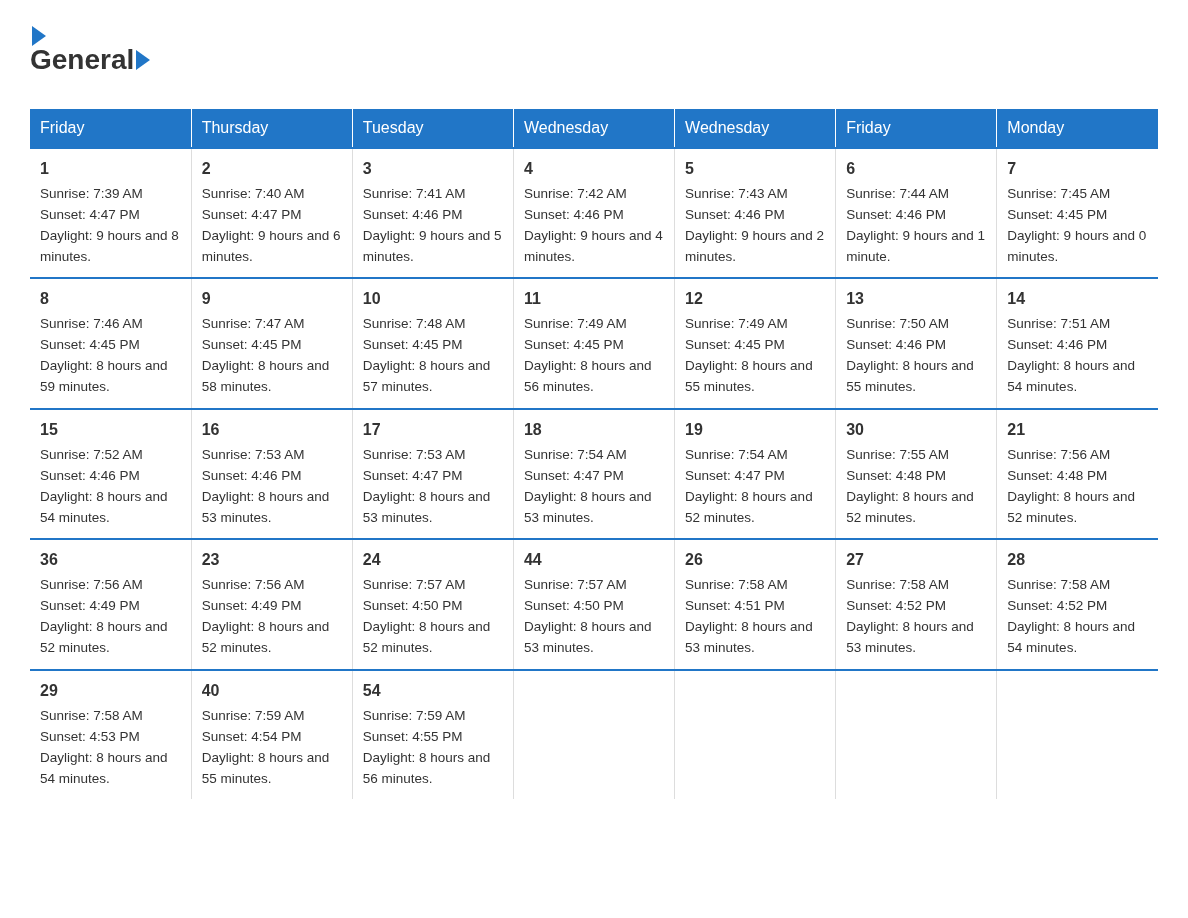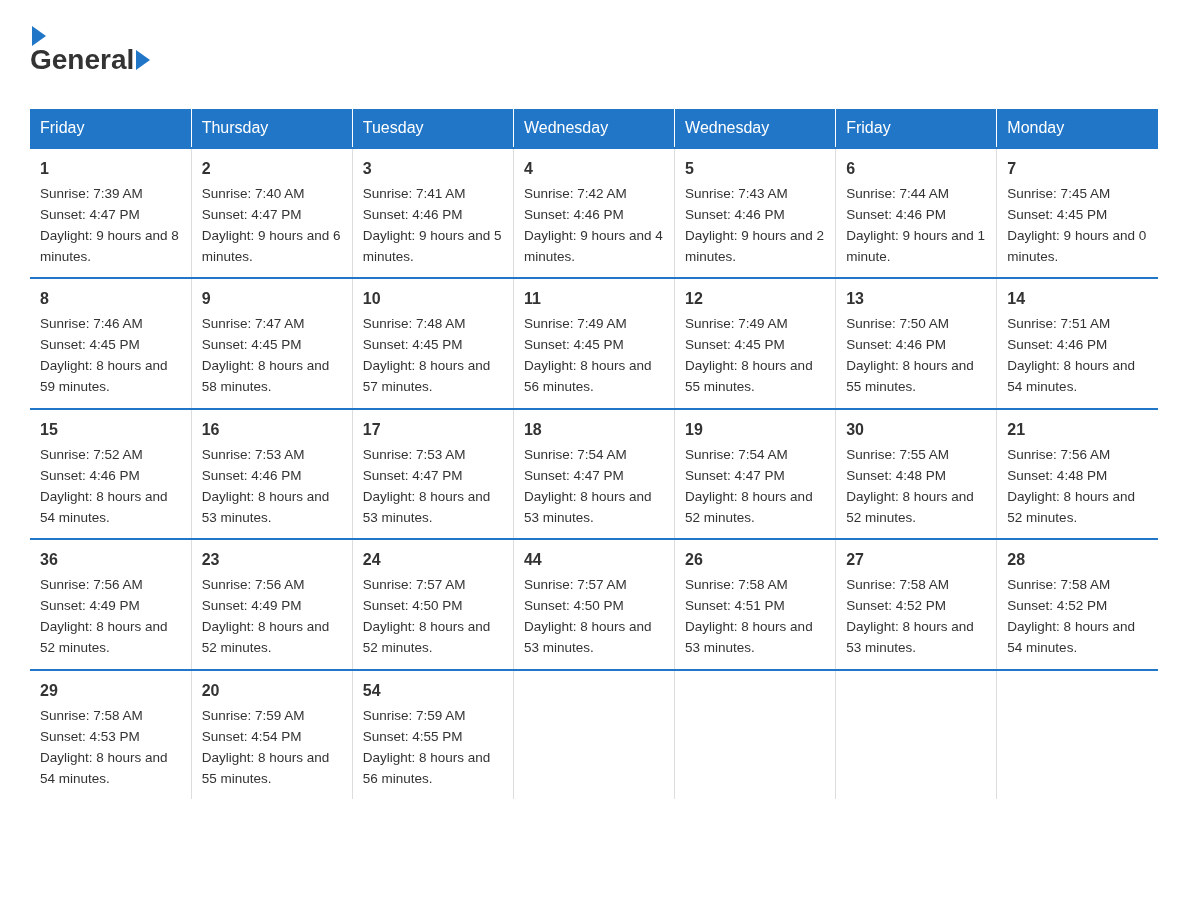--- a/index.html
+++ b/index.html
@@ -153,21 +153,21 @@
         <td><span class="day-number">36</span>Sunrise: 7:56 AM<br>Sunset: 4:49 PM<br>Daylight: 8 hours and 52 minutes.</td>
         <td><span class="day-number">23</span>Sunrise: 7:56 AM<br>Sunset: 4:49 PM<br>Daylight: 8 hours and 52 minutes.</td>
         <td><span class="day-number">24</span>Sunrise: 7:57 AM<br>Sunset: 4:50 PM<br>Daylight: 8 hours and 52 minutes.</td>
         <td><span class="day-number">44</span>Sunrise: 7:57 AM<br>Sunset: 4:50 PM<br>Daylight: 8 hours and 53 minutes.</td>
         <td><span class="day-number">26</span>Sunrise: 7:58 AM<br>Sunset: 4:51 PM<br>Daylight: 8 hours and 53 minutes.</td>
         <td><span class="day-number">27</span>Sunrise: 7:58 AM<br>Sunset: 4:52 PM<br>Daylight: 8 hours and 53 minutes.</td>
         <td><span class="day-number">28</span>Sunrise: 7:58 AM<br>Sunset: 4:52 PM<br>Daylight: 8 hours and 54 minutes.</td>
       </tr>
       <tr>
         <td><span class="day-number">29</span>Sunrise: 7:58 AM<br>Sunset: 4:53 PM<br>Daylight: 8 hours and 54 minutes.</td>
-        <td><span class="day-number">20</span>Sunrise: 7:59 AM<br>Sunset: 4:54 PM<br>Daylight: 8 hours and 55 minutes.</td>
+        <td><span class="day-number">40</span>Sunrise: 7:59 AM<br>Sunset: 4:54 PM<br>Daylight: 8 hours and 55 minutes.</td>
         <td><span class="day-number">54</span>Sunrise: 7:59 AM<br>Sunset: 4:55 PM<br>Daylight: 8 hours and 56 minutes.</td>
         <td></td>
         <td></td>
         <td></td>
         <td></td>
       </tr>
     </tbody>
 </table>
 
 </body></html>

